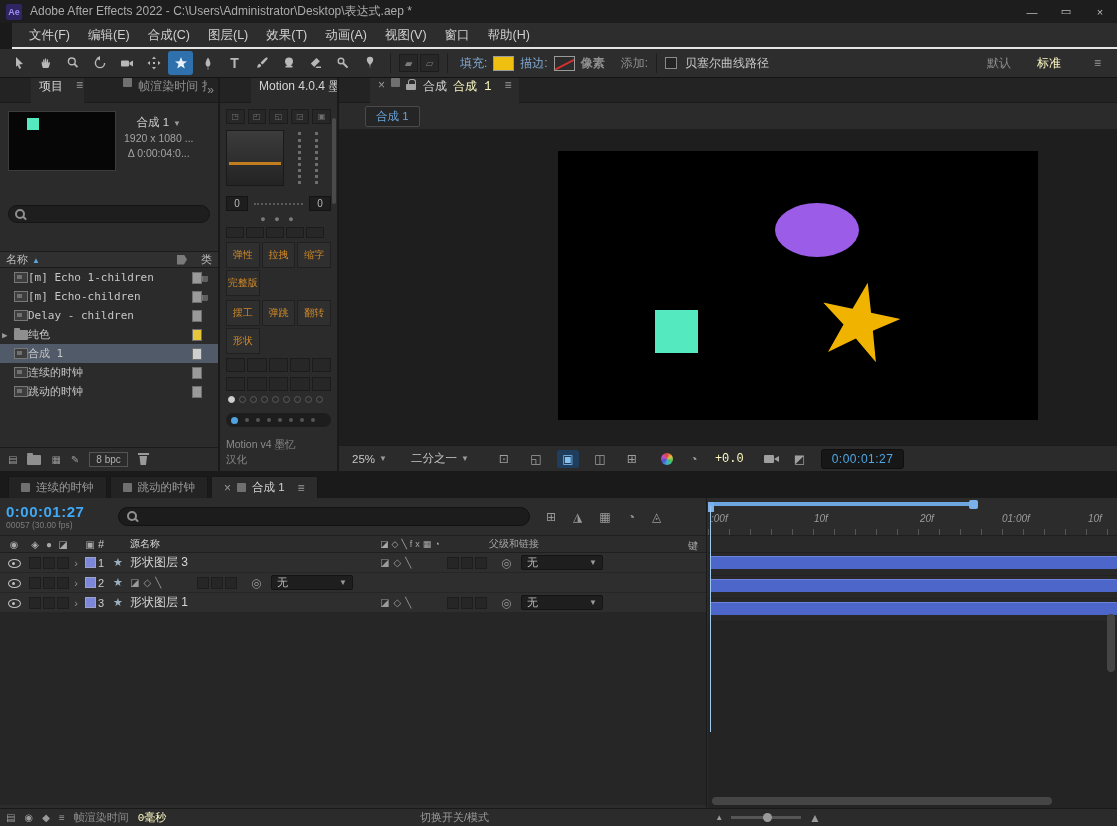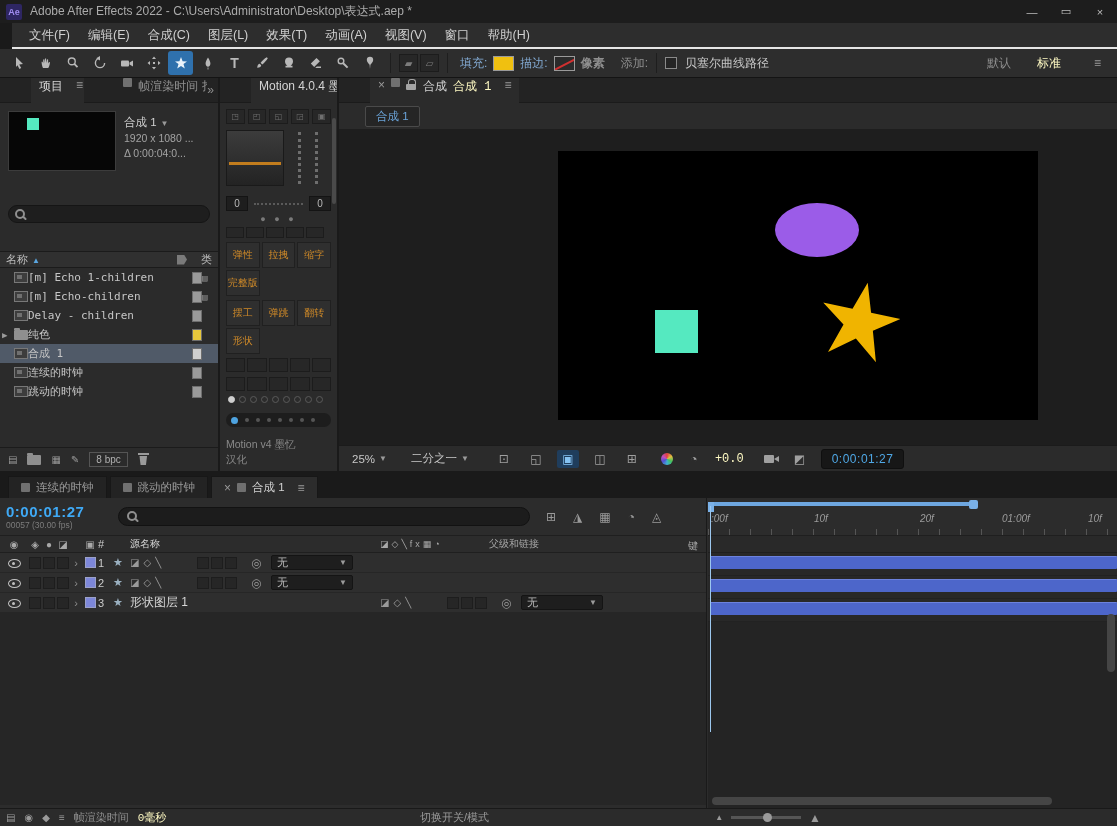--- a/index.html
+++ b/index.html
@@ -64,21 +64,21 @@
 #comp-panel { left:339px; width:778px; }
 .ptabbar { height:25px; background:#232323; display:flex; align-items:center; border-bottom:1px solid #1b1b1b; }
 .ptab { height:25px; display:flex; align-items:flex-start; gap:6px; padding:0 8px; color:#8f8f8f; white-space:nowrap; overflow:hidden;margin-left:31px; }
 .ptab.active { background:#2b2b2b; color:#d4d4d4; }
 .ptab-overflow { margin-left:auto; color:#8f8f8f; padding-right:4px; }
 
 
 .proj-preview { display:flex; gap:8px; padding:8px; }
 .thumb { width:108px; height:60px; background:#060606; border:1px solid #3c3c3c; position:relative; flex:none; }
 .thumb-cyan { position:absolute; left:18px; top:6px; width:12px; height:12px; }
-.proj-meta { font-size:10.5px; color:#a3a3a3; line-height:15px; padding-top:4px; }
+.proj-meta { font-size:10.5px; color:#a3a3a3; line-height:15px; padding-top:4px;text-align:center; }
 .meta-name { color:#cfcfcf; font-size:11.5px; }
 .proj-search { margin:26px 8px 0 8px; height:18px; background:#1e1e1e; border:1px solid #151515; border-radius:9px; display:flex; align-items:center; padding-left:5px; }
 .proj-header { margin-top:28px; height:17px; background:#303030; border-top:1px solid #1b1b1b; border-bottom:1px solid #1b1b1b; display:flex; align-items:center; padding:0 6px; font-size:11px; color:#bdbdbd; }
 .sort-tri { color:#5aa6e0; font-size:8px; margin-left:4px; }
 .hdr-tag { width:10px; height:10px; background:#7a7a7a; margin-left:auto; margin-right:14px; clip-path:polygon(0 0,70% 0,100% 50%,70% 100%,0 100%); }
 .prow { height:19px; display:flex; align-items:center; padding:0 4px 0 14px; font-family:"DejaVu Sans Mono","Liberation Mono",monospace; font-size:11px; color:#c6c6c6; position:relative; }
 .prow.selected { background:#505a68; }
 .prow-chevron { position:absolute; left:2px; color:#9a9a9a; font-size:9px; }
 .prow-label { white-space:nowrap; overflow:hidden; flex:1; }
 .prow-swatch { width:10px; height:12px; background:#9a9a9a; border:1px solid #6e6e6e; flex:none; }
@@ -597,20 +597,21 @@
             </span>
           <span class="c-box">
               <span class="cellbox"></span>
             </span>
           <span class="c-chev">›</span>
           <span class="c-swatch">
               <span class="lbl-swatch" style="background: rgb(125, 135, 217);"></span>
             </span>
           <span class="c-num">1</span>
           <span class="c-star">★</span>
+          <span class="c-name">形状图层 3</span>
           <span class="c-switches">
               <span>◪</span>
               <span>◇</span>
               <span>╲</span>
             </span>
           <span class="c-gap1"></span>
           <span class="c-boxes">
               <span class="cellbox"></span>
               <span class="cellbox"></span>
               <span class="cellbox"></span>

